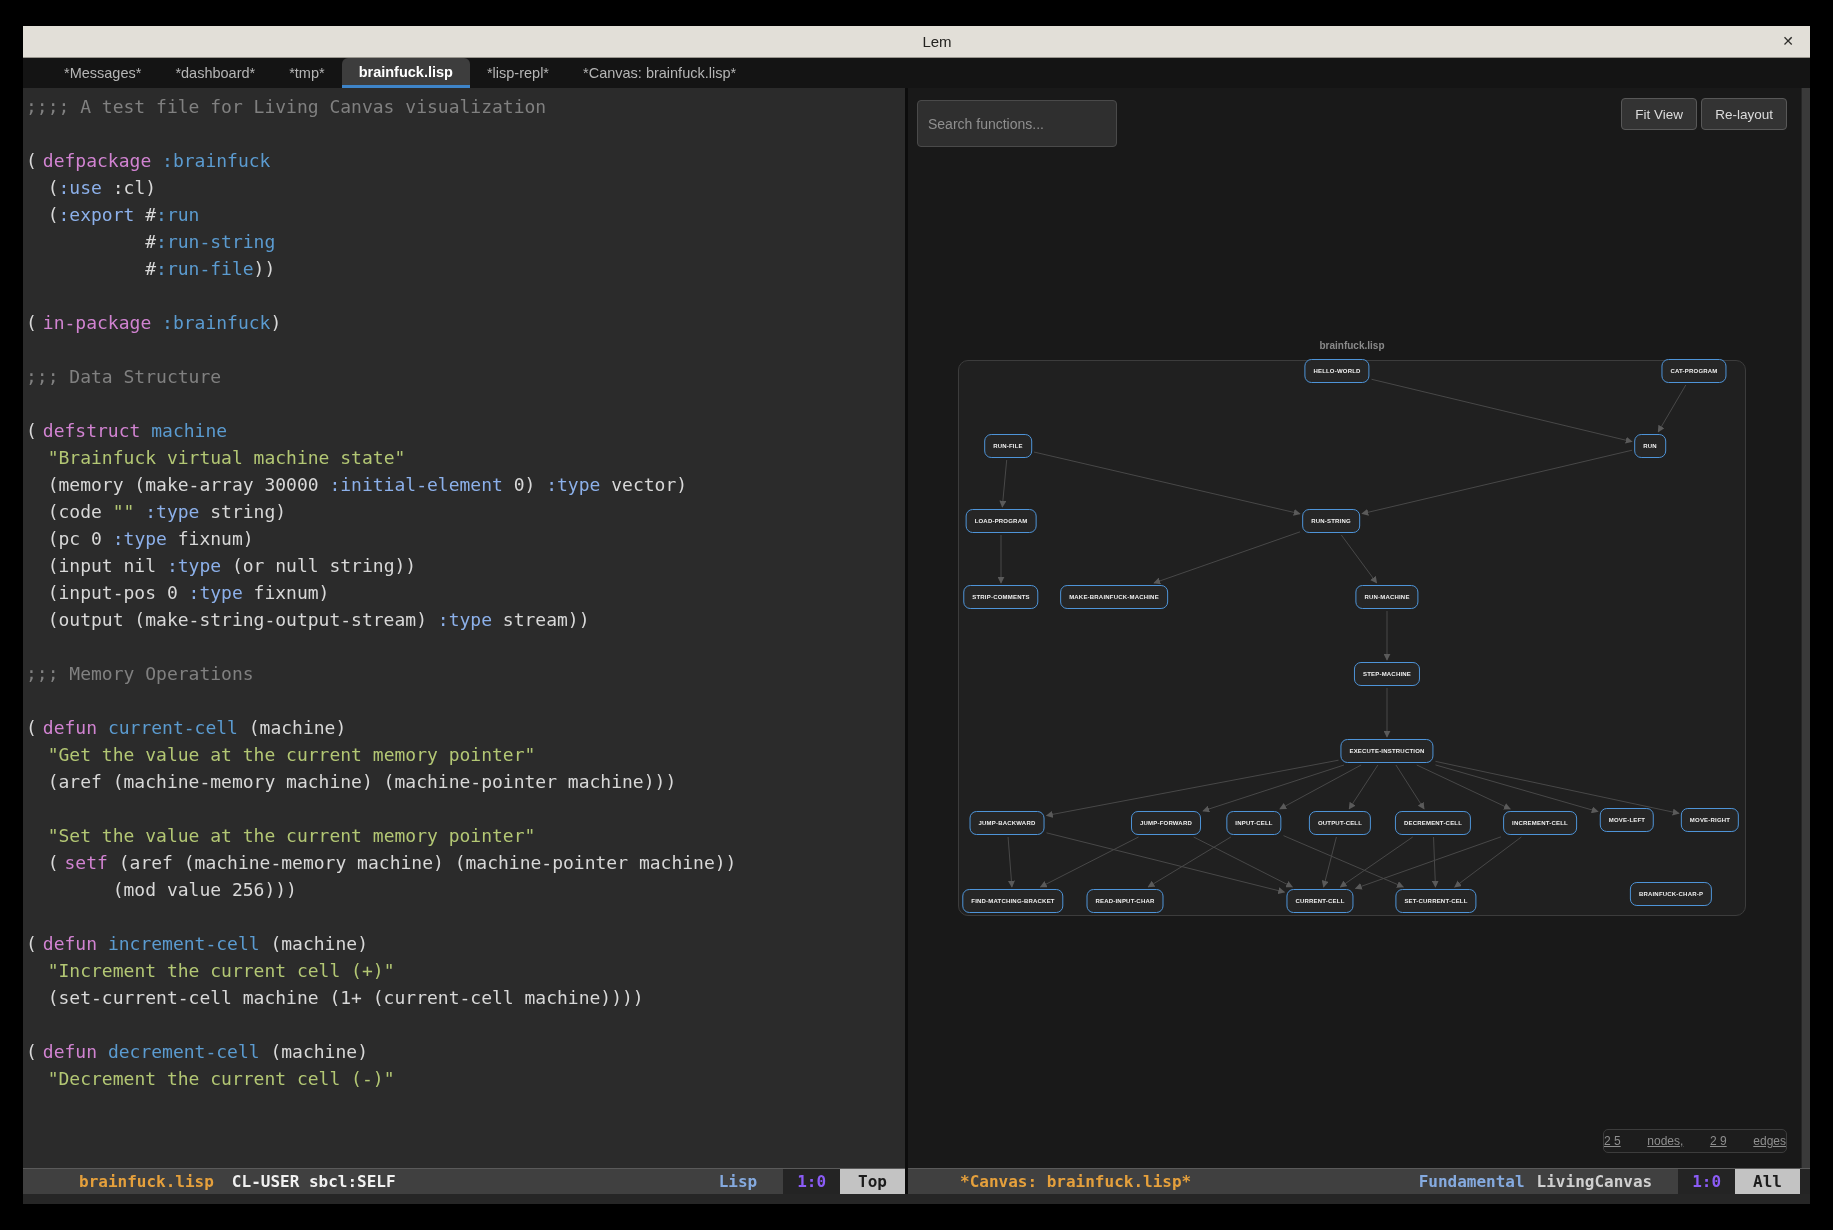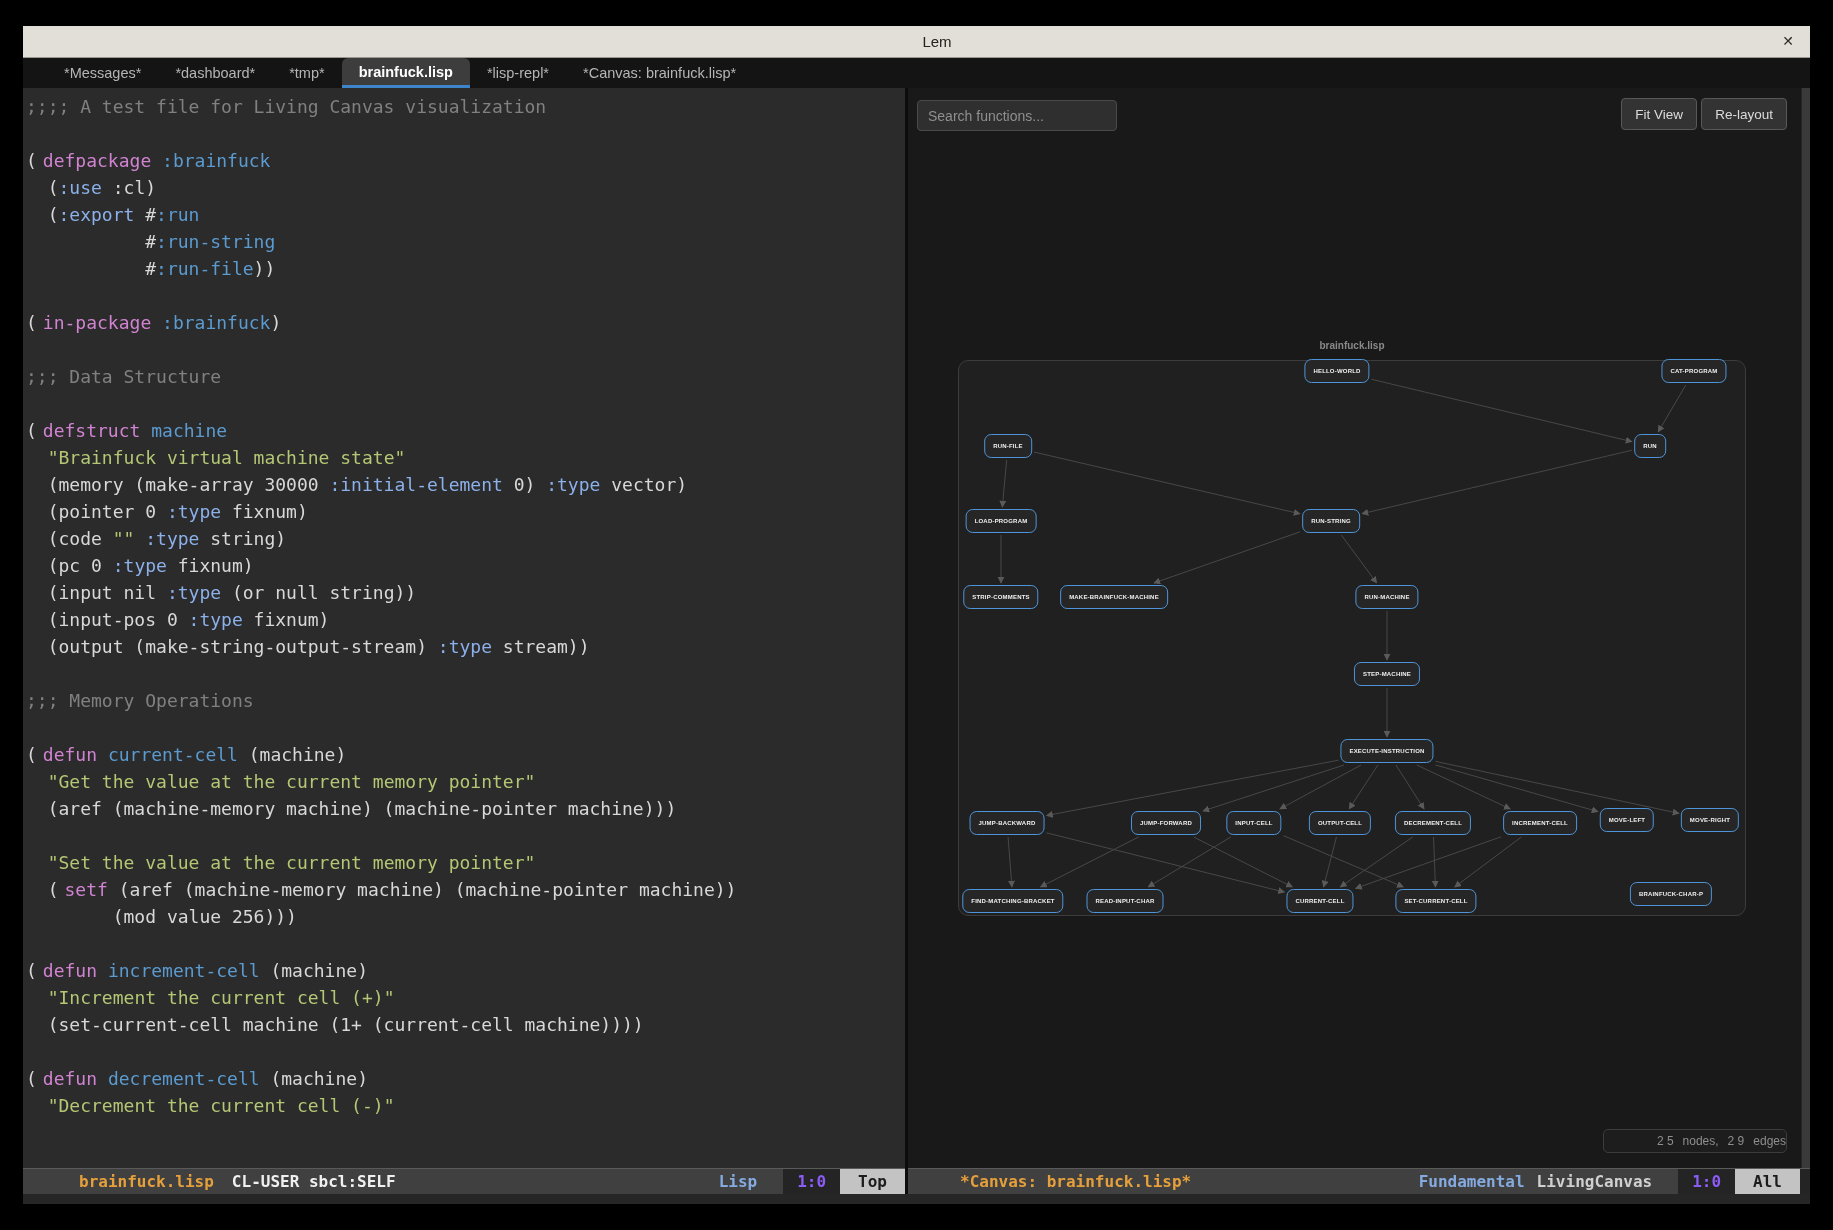--- a/index.html
+++ b/index.html
@@ -35,21 +35,21 @@
   .line { height:27px; white-space:pre; }
   .tok-c { color:#808080; }
   .tok-k { color:#d183d1;margin-left:6px; }
   .tok-n { color:#5b9bd0; }
   .tok-s { color:#8cb0ea; }
   .tok-g { color:#b3c774; }
   .tok-p { color:#d8d8d8; }
   .tok-cur { background:#eeeeee; color:#111111; }
 
   
-  .search-input { position:absolute; left:9px; top:12px; width:200px; height:31px;
+  .search-input { position:absolute; left:9px; top:12px; width:200px; height:47px;
                   background:#2f2f2f; border:1px solid #4a4a4a; border-radius:4px;
                   color:#d0d0d0; font-size:14px; padding:0 10px;
                   font-family:"Liberation Sans", sans-serif; }
   .search-input::placeholder { color:#8f8f8f; }
   .canvas-btn { position:absolute; top:10px; height:32px; background:#333333;
                 border:1px solid #585858; border-radius:4px; color:#dcdcdc;
                 font-size:13.5px; padding:0 13px;
                 font-family:"Liberation Sans", sans-serif; }
   .btn-fit { right:113px; }
   .btn-relayout { right:23px; }
@@ -59,22 +59,22 @@
                background:#202020; border:1.5px solid #3c3c3c; border-radius:10px; }
   .group-label { position:absolute; left:50px; top:252px; width:788px; text-align:center;
                  font-size:10px; font-weight:bold; color:#8a8a8a; }
   svg.edges { position:absolute; left:0; top:0; z-index:1; }
   .node { position:absolute; transform:translate(-50%,-50%); z-index:2;
           background:#262626; border:1.5px solid #4e94d8; border-radius:7px;
           padding:8px; font-size:6px; font-weight:bold; letter-spacing:0.2px;
           color:#f0f0f0; white-space:nowrap; }
   .count-badge { position:absolute; left:695px; top:1041px; width:184px; height:24px;
                  border:1px solid #3c3c3c; border-radius:5px; background:#1d1d1d;
-                 display:flex; align-items:center; justify-content:flex-end; gap:9px;
-                 font-size:12px; color:#8e8e8e; }
+                 display:flex; align-items:center; justify-content:space-between; gap:9px;
+                 font-size:12px; color:#8e8e8e;text-decoration:underline; }
   .canvas-scrollbar { position:absolute; right:0; top:0; bottom:0; width:9px;
                       background:#3a3a3a; border-left:1px solid #262626; }
 
   
   .modelines { position:absolute; left:0; top:1142px; width:1787px; height:26px;
                display:flex; }
   .modeline { background:#404040; border-top:1px solid #5a5a5a;
               font-family:"DejaVu Sans Mono", monospace; font-size:16px; font-weight:bold;
               color:#e8e8e8; display:flex; align-items:center; overflow:hidden; }
   .ml-left { width:882px; padding-left:56px; }
@@ -123,21 +123,20 @@
         <div class="line"><span class="tok-p">           #</span><span class="tok-n">:run-string</span></div>
         <div class="line"><span class="tok-p">           #</span><span class="tok-n">:run-file</span><span class="tok-p">))</span></div>
         <div class="line"></div>
         <div class="line"><span class="tok-p">(</span><span class="tok-k">in-package</span><span class="tok-p"> </span><span class="tok-n">:brainfuck</span><span class="tok-p">)</span></div>
         <div class="line"></div>
         <div class="line"><span class="tok-c">;;; Data Structure</span></div>
         <div class="line"></div>
         <div class="line"><span class="tok-p">(</span><span class="tok-k">defstruct</span><span class="tok-p"> </span><span class="tok-n">machine</span></div>
         <div class="line"><span class="tok-p">  </span><span class="tok-g">"Brainfuck virtual machine state"</span></div>
         <div class="line"><span class="tok-p">  (memory (make-array 30000 </span><span class="tok-s">:initial-element</span><span class="tok-p"> 0) </span><span class="tok-s">:type</span><span class="tok-p"> vector)</span></div>
-        <div class="line"><span class="tok-p">  (pointer 0 </span><span class="tok-s">:type</span><span class="tok-p"> fixnum)</span></div>
         <div class="line"><span class="tok-p">  (code </span><span class="tok-g">""</span><span class="tok-p"> </span><span class="tok-s">:type</span><span class="tok-p"> string)</span></div>
         <div class="line"><span class="tok-p">  (pc 0 </span><span class="tok-s">:type</span><span class="tok-p"> fixnum)</span></div>
         <div class="line"><span class="tok-p">  (input nil </span><span class="tok-s">:type</span><span class="tok-p"> (or null string))</span></div>
         <div class="line"><span class="tok-p">  (input-pos 0 </span><span class="tok-s">:type</span><span class="tok-p"> fixnum)</span></div>
         <div class="line"><span class="tok-p">  (output (make-string-output-stream) </span><span class="tok-s">:type</span><span class="tok-p"> stream))</span></div>
         <div class="line"></div>
         <div class="line"><span class="tok-c">;;; Memory Operations</span></div>
         <div class="line"></div>
         <div class="line"><span class="tok-p">(</span><span class="tok-k">defun</span><span class="tok-p"> </span><span class="tok-n">current-cell</span><span class="tok-p"> (machine)</span></div>
         <div class="line"><span class="tok-p">  </span><span class="tok-g">"Get the value at the current memory pointer"</span></div>

